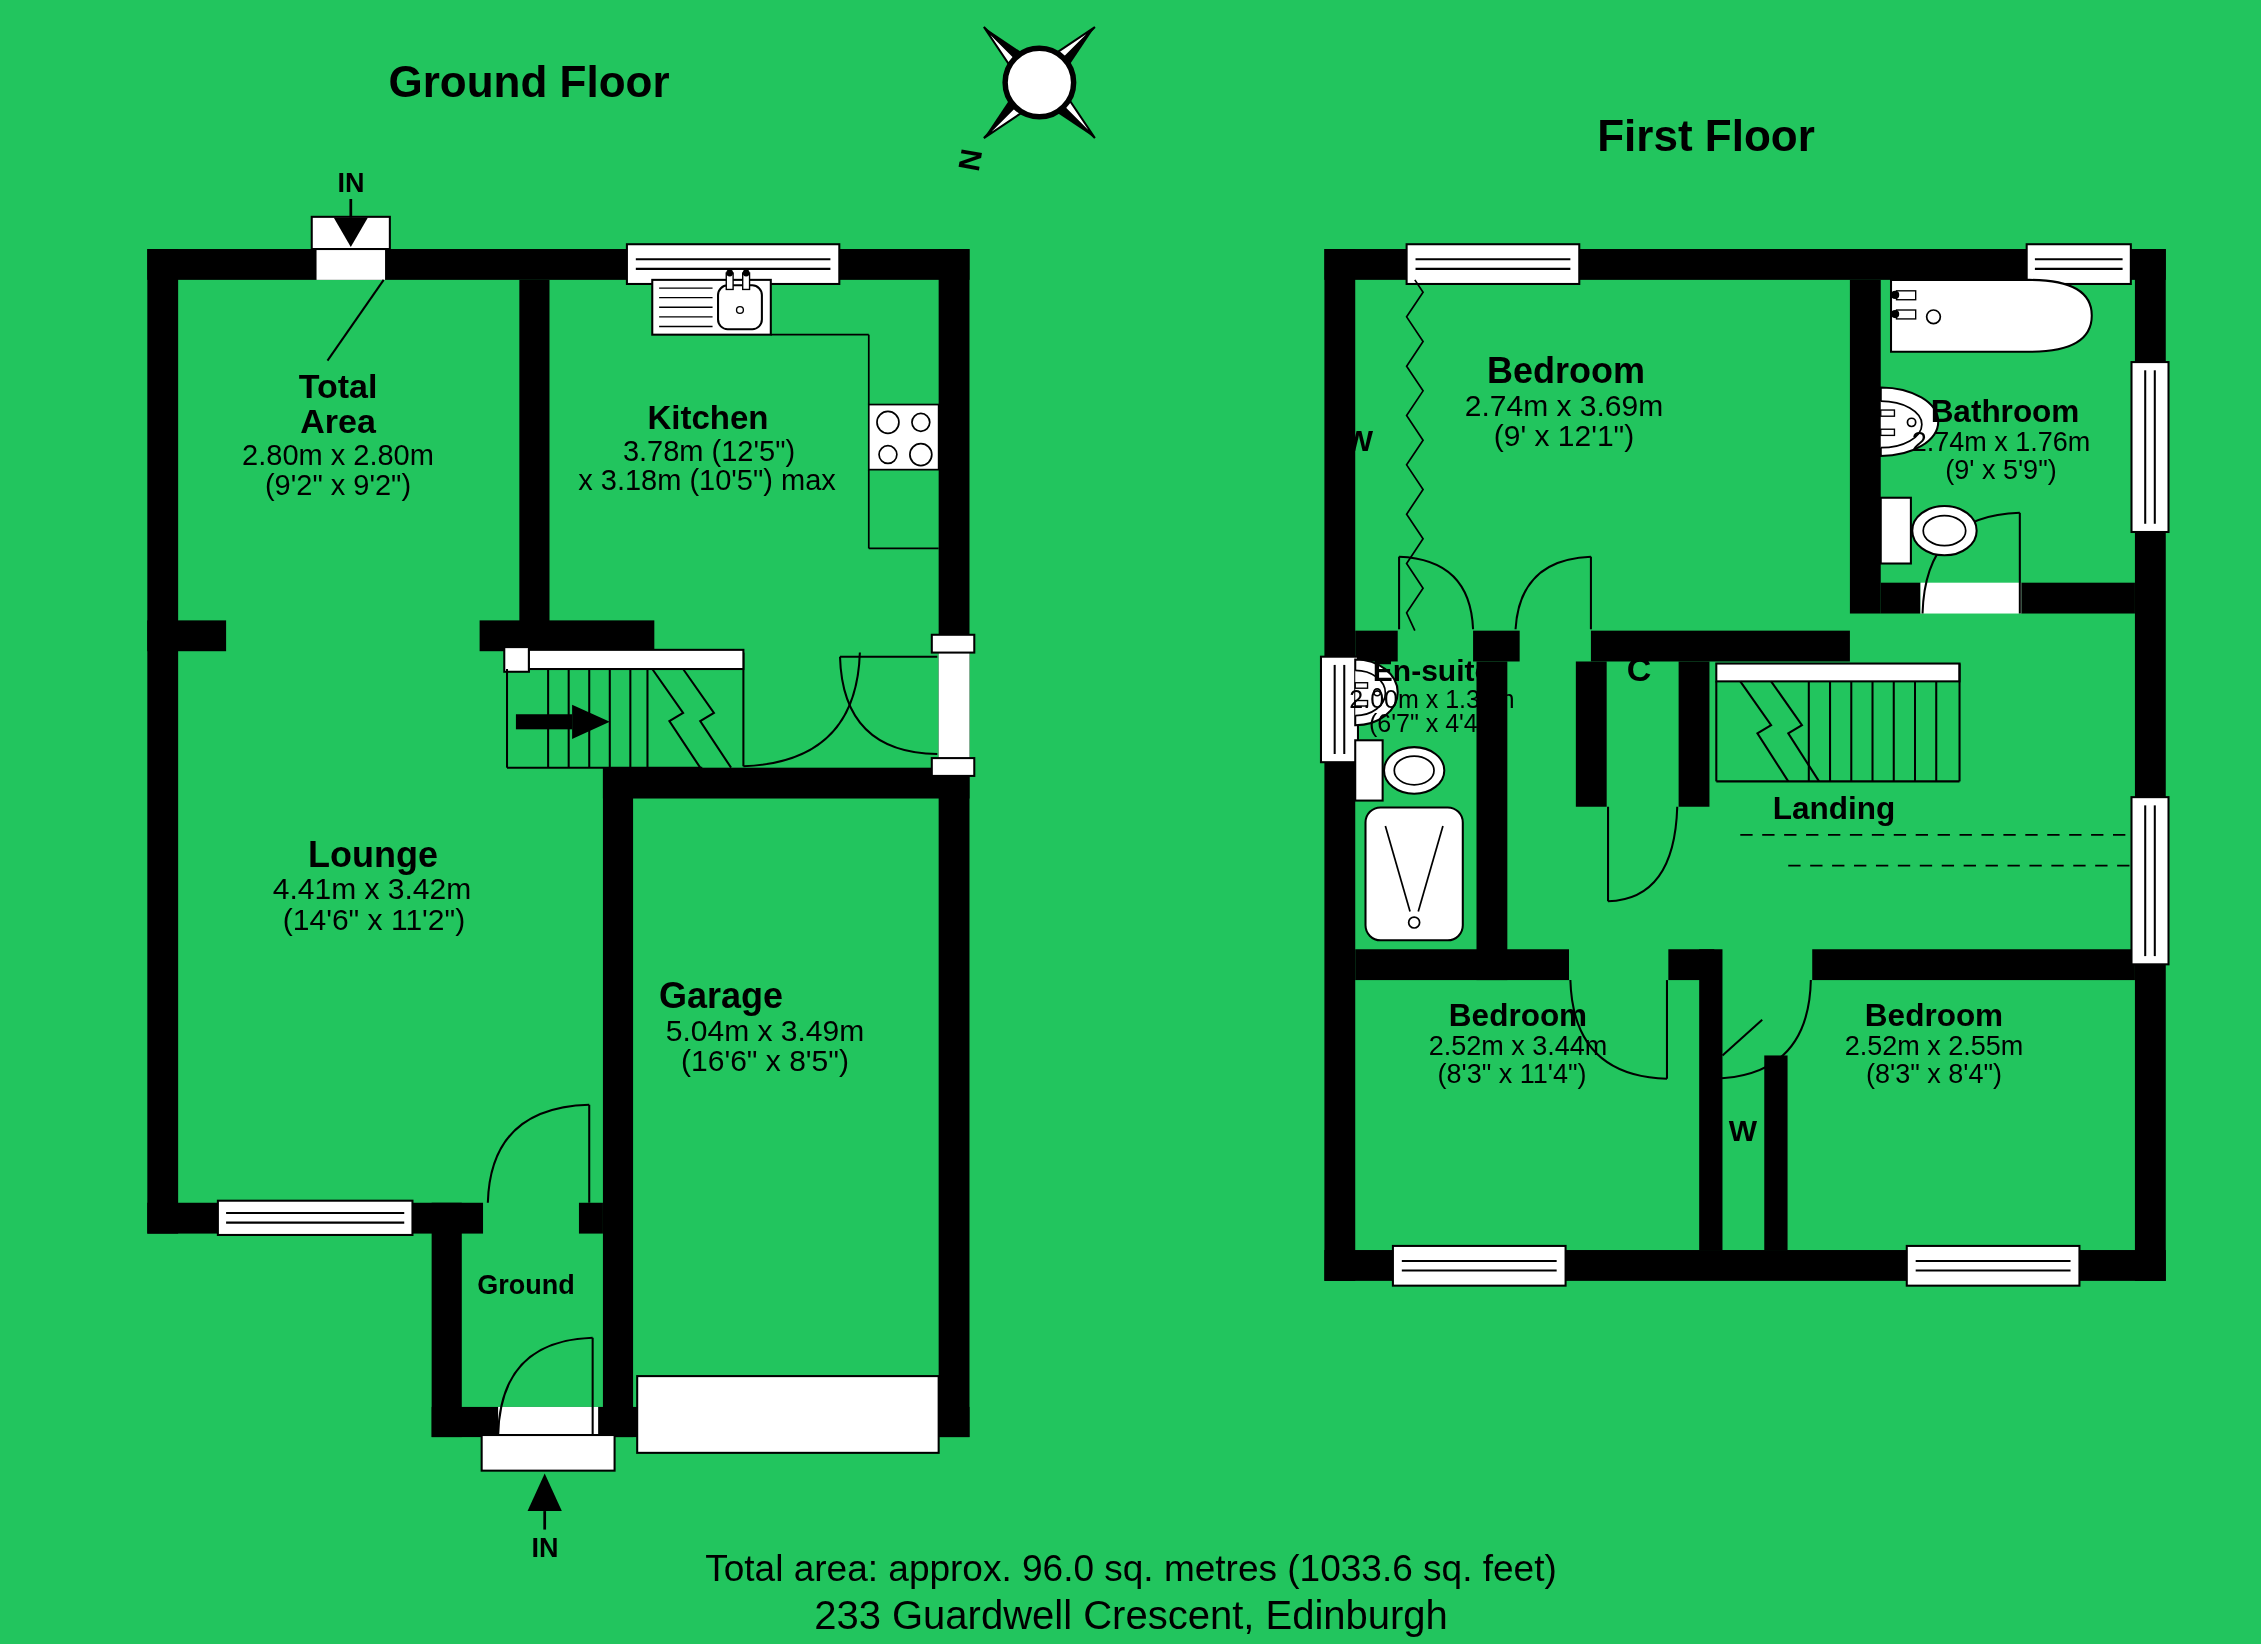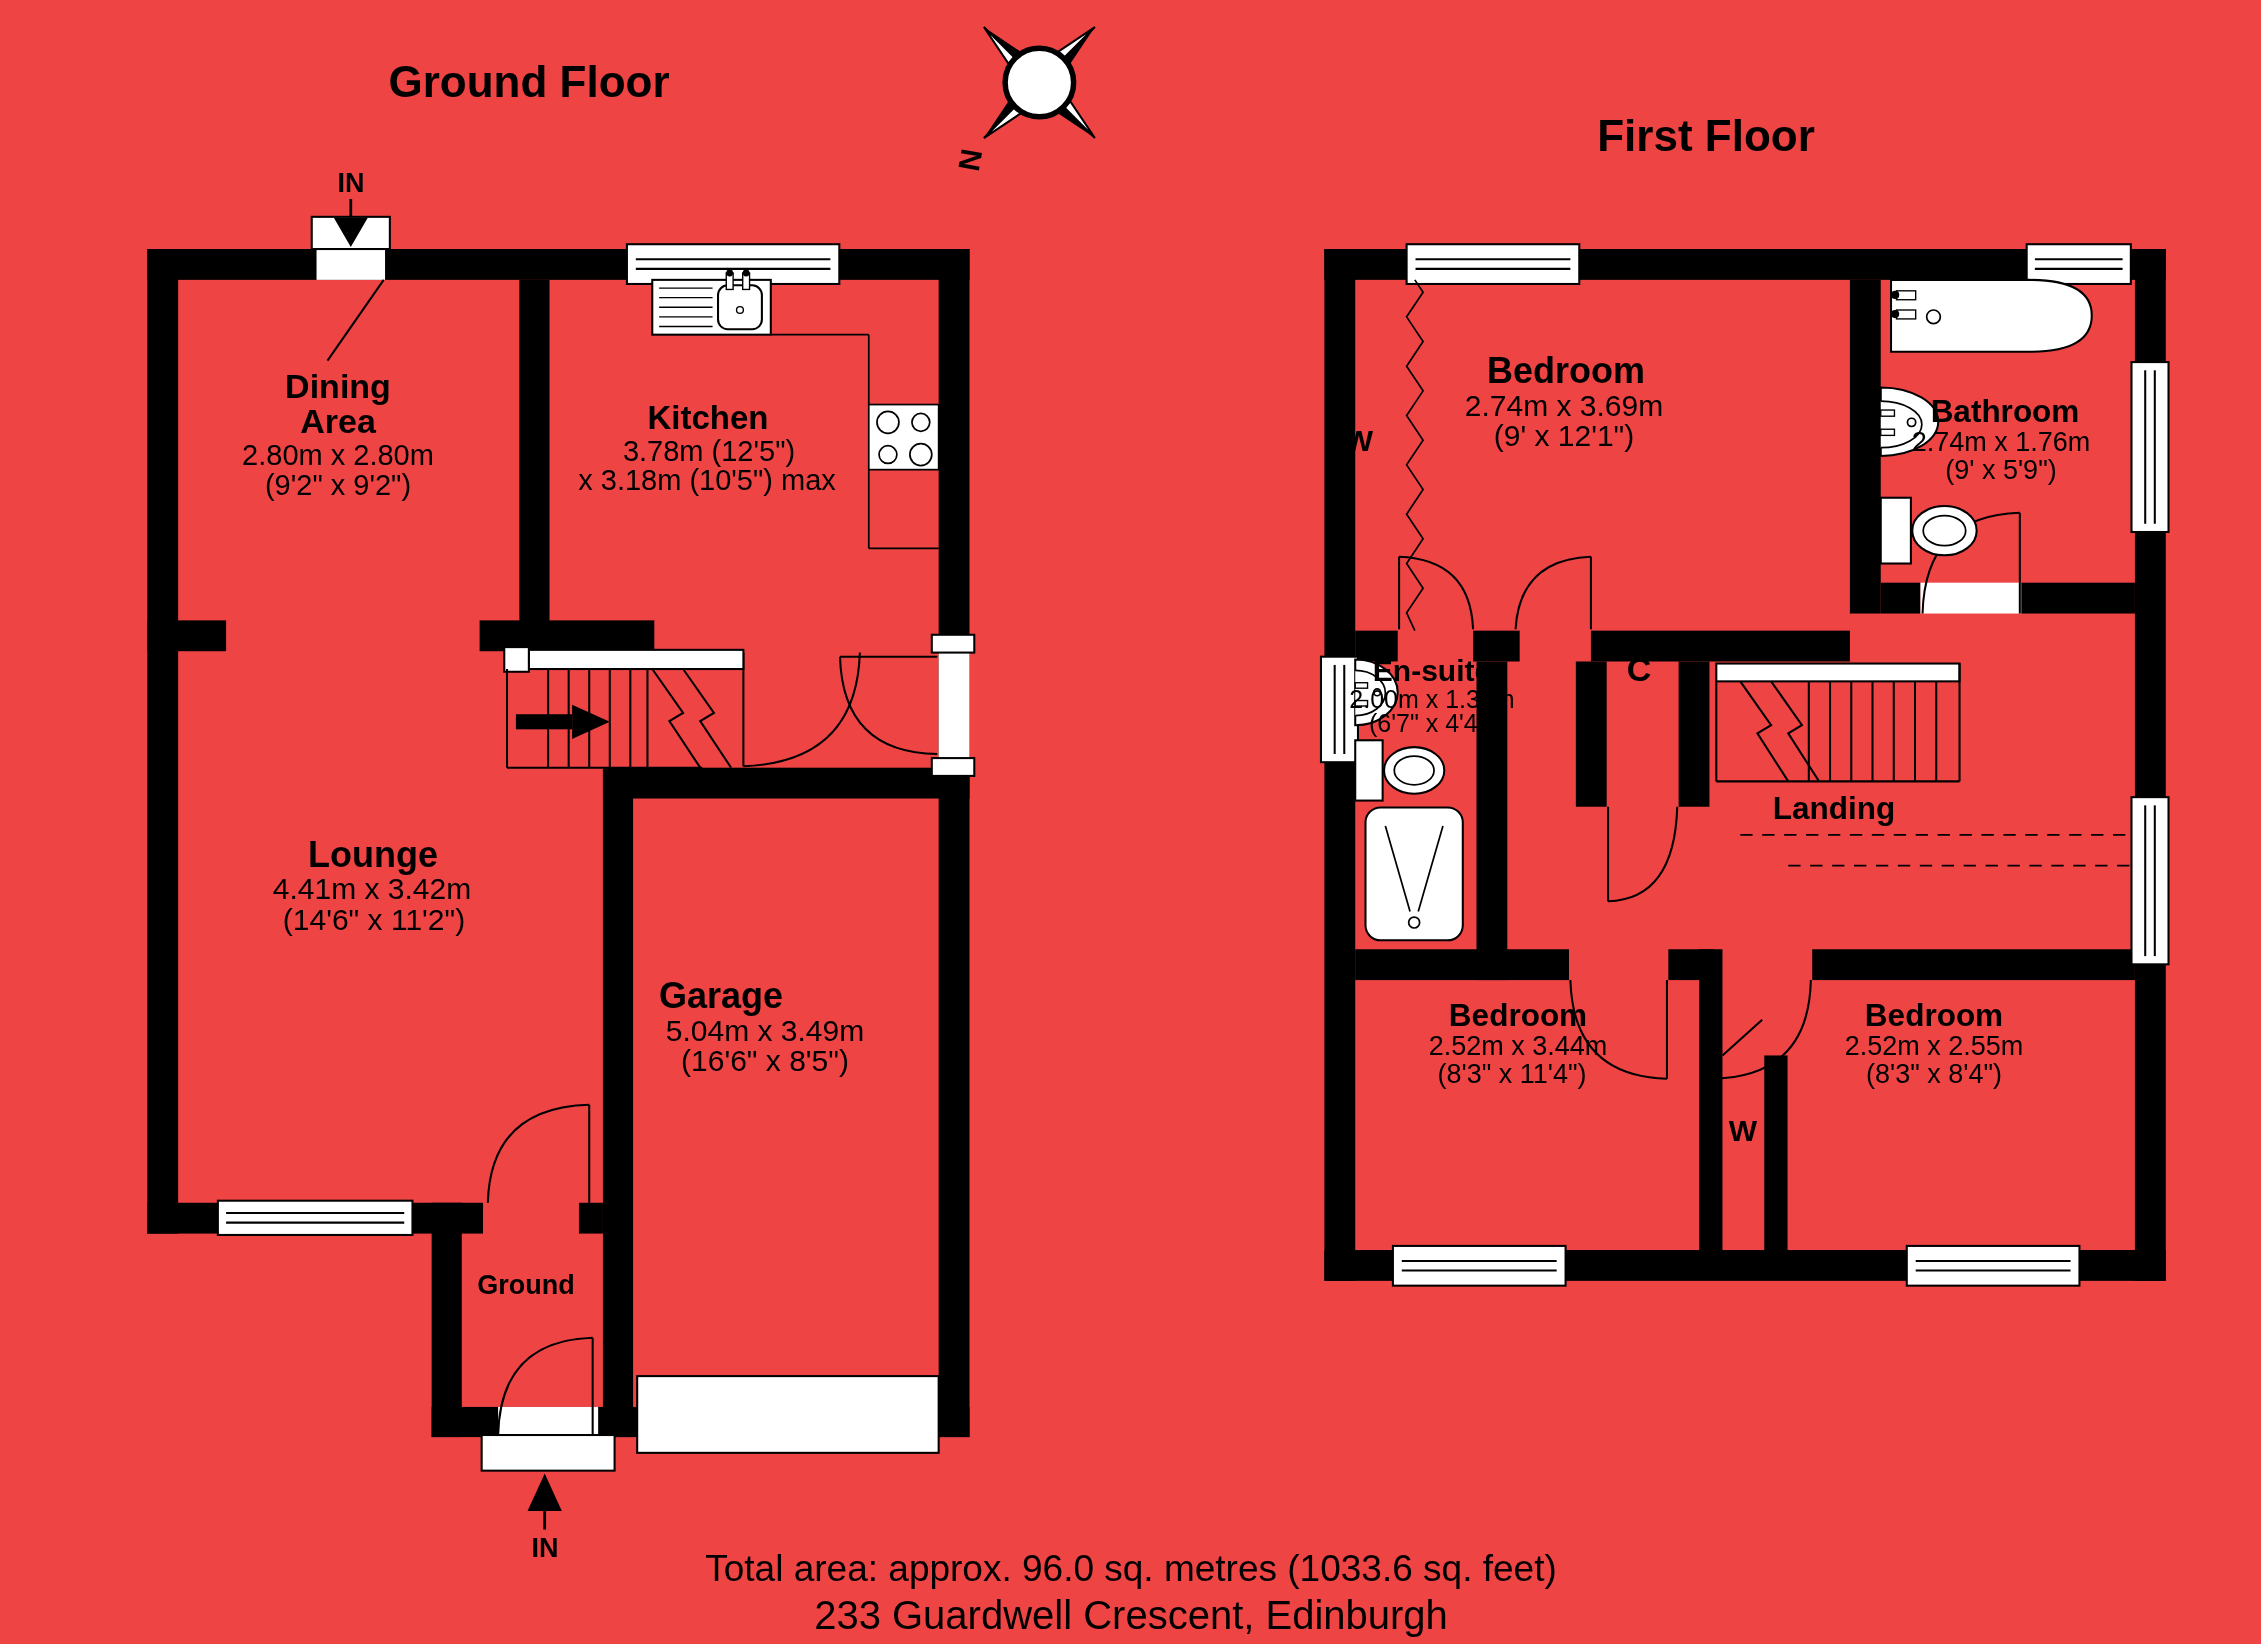--- a/index.html
+++ b/index.html
@@ -1,16 +1,16 @@
 <!DOCTYPE html>
 <html style="font-size:11px"><head>
 <meta charset="utf-8">
 <style>
   html,body{margin:0;padding:0;background:#ffffff;}
-  #page{position:relative;width:2261px;height:1645px;background:#ef4444;overflow:hidden;
+  #page{position:relative;width:2261px;height:1645px;background:#22c55e;overflow:hidden;
         font-family:"Liberation Sans","DejaVu Sans",sans-serif;color:#000;}
   svg{position:absolute;left:0;top:0;}
   .lbl{position:absolute;transform:translateX(-50%);white-space:nowrap;line-height:1;
        color:#000;text-align:center;}
   .s64b{font-size:44px;font-weight:700}
   .s52b{font-size:36px;font-weight:700}
   .s50b{font-size:34px;font-weight:700}
   .s48b{font-size:33px;font-weight:700}
   .s46b{font-size:31.5px;font-weight:700}
   .s44b{font-size:30px;font-weight:700}
@@ -309,21 +309,21 @@
     <polygon points="1598,201 1533,104 1517,120" fill="#fff" stroke="#000" stroke-width="3"></polygon>
     <circle cx="1517" cy="120" r="50" fill="#fff" stroke="#000" stroke-width="8"></circle>
   </g>
 </svg>
 
   <div class="lbl s64b" style="left:529px;top:60px">Ground Floor</div>
   <div class="lbl s64b" style="left:1706px;top:114px">First Floor</div>
   <div class="lbl s44b north" style="left:970px;top:145px">N</div>
 
   <div class="lbl s40b" style="left:351px;top:170px">IN</div>
-  <div class="lbl s50b" style="left:338px;top:369px">Dining</div>
+  <div class="lbl s50b" style="left:338px;top:369px">Total</div>
   <div class="lbl s50b" style="left:338px;top:404px">Area</div>
   <div class="lbl s42" style="left:338px;top:441px">2.80m x 2.80m</div>
   <div class="lbl s42" style="left:338px;top:471px">(9'2" x 9'2")</div>
   <div class="lbl s48b" style="left:708px;top:401px">Kitchen</div>
   <div class="lbl s42" style="left:709px;top:437px">3.78m (12'5")</div>
   <div class="lbl s42" style="left:707px;top:466px">x 3.18m (10'5") max</div>
   <div class="lbl s52b" style="left:373px;top:837px">Lounge</div>
   <div class="lbl s44" style="left:372px;top:874px">4.41m x 3.42m</div>
   <div class="lbl s44" style="left:374px;top:905px">(14'6" x 11'2")</div>
   <div class="lbl s52b" style="left:721px;top:978px">Garage</div>

